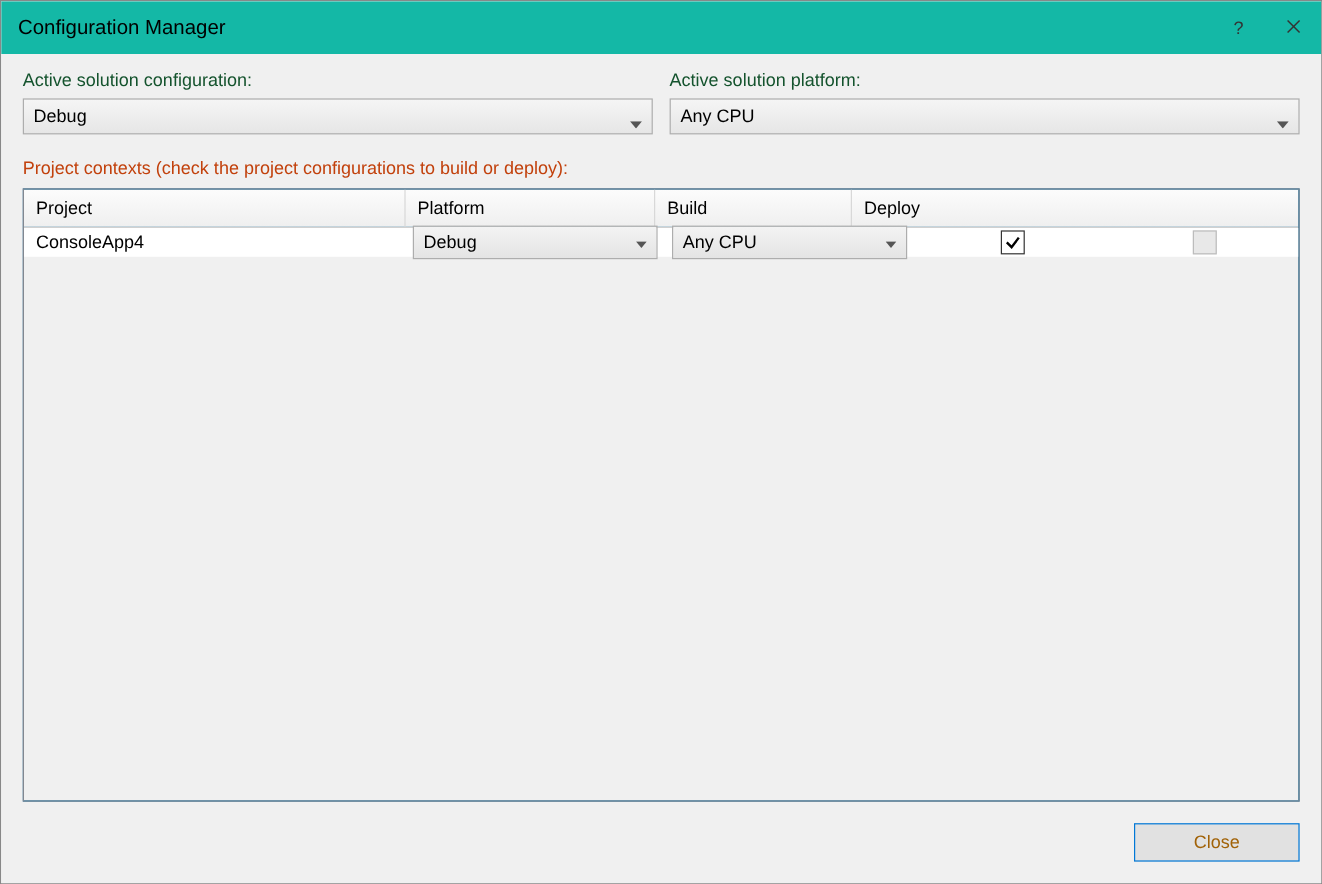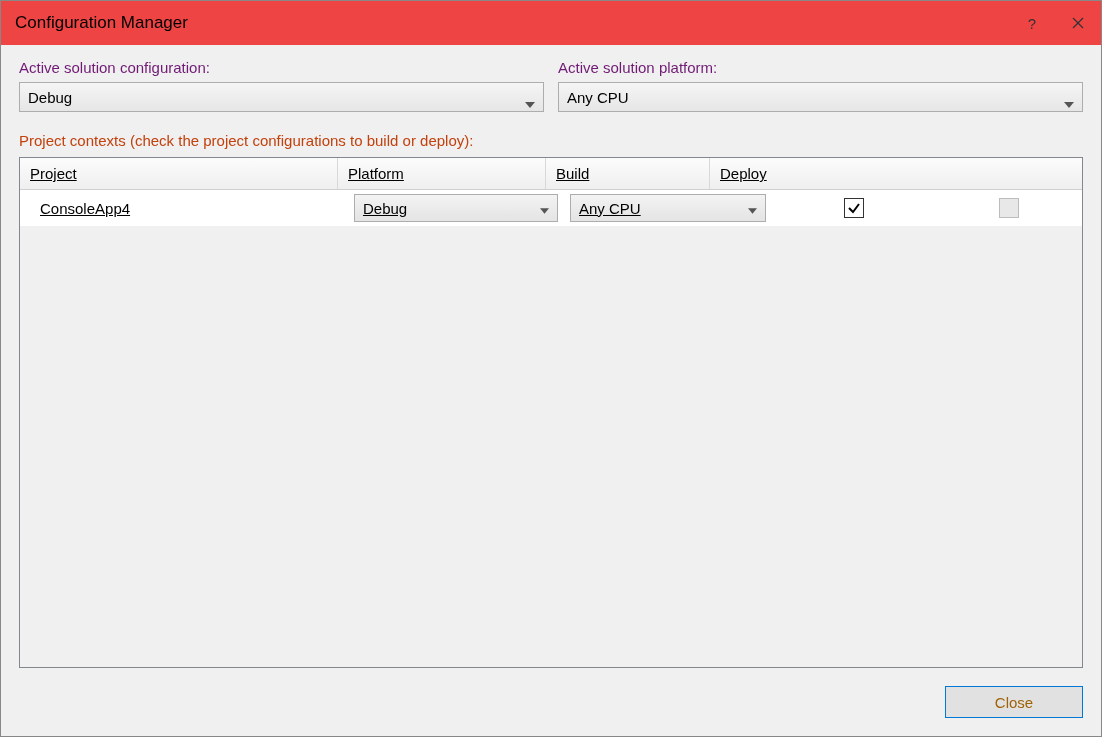--- a/index.html
+++ b/index.html
@@ -11,21 +11,21 @@
       height: 737px;
       overflow: hidden;
       border: 1px solid #888;
     }
     .titlebar {
       display: flex;
       align-items: center;
       justify-content: space-between;
       height: 44px;
       padding-left: 14px;
-      background: #ef4444;
+      background: #14b8a6;
     }
     .titlebar .title {
       font-size: 17px;
       color: #000;
     }
     .titlebar .controls {
       display: flex;
       align-items: center;
       height: 100%;
     }
@@ -52,21 +52,21 @@
       gap: 14px;
       margin-bottom: 20px;
     }
     .select-group {
       flex: 1;
       display: flex;
       flex-direction: column;
     }
     .select-label {
       font-size: 15px;
-      color: #701a75;
+      color: #14532d;
       margin-bottom: 6px;
     }
     .dropdown {
       height: 30px;
       border: 1px solid #adadad;
       background: linear-gradient(#f5f5f5, #e6e6e6);
       display: flex;
       align-items: center;
       justify-content: space-between;
       padding: 0 8px 0 8px;
@@ -81,21 +81,20 @@
       color: #c2410c;
       margin-bottom: 8px;
     }
     .grid-frame {
       border: 1px solid #828790;
       background: #0369a1;
       flex: 1;
       display: flex;
       flex-direction: column;
       overflow: hidden;
-      text-decoration: underline;
     }
     .grid-header {
       display: flex;
       background: linear-gradient(#fcfcfc, #efefef);
       border-bottom: 1px solid #d0d0d0;
       height: 32px;
     }
     .grid-header .hcell {
       display: flex;
       align-items: center;
@@ -106,23 +105,22 @@
     }
     .grid-header .hcell:last-child { border-right: none; }
     .col-project { width: 318px; }
     .col-config  { width: 216px; }
     .col-platform{ width: 208px; }
     .col-build   { width: 164px; text-align: center; }
     .col-deploy  { flex: 1; }
     .grid-row {
       display: flex;
       background: #ffffff;
-      height: 36px;
-      align-items: center;
-      padding-left: 10px;
+      height: 24px;
+      align-items: center;
     }
     .grid-row .cell {
       padding: 0 6px;
       height: 100%;
       display: flex;
       align-items: center;
       font-size: 15px;
     }
     .cell.col-project { padding-left: 10px; }
     .cell .cell-dropdown {

